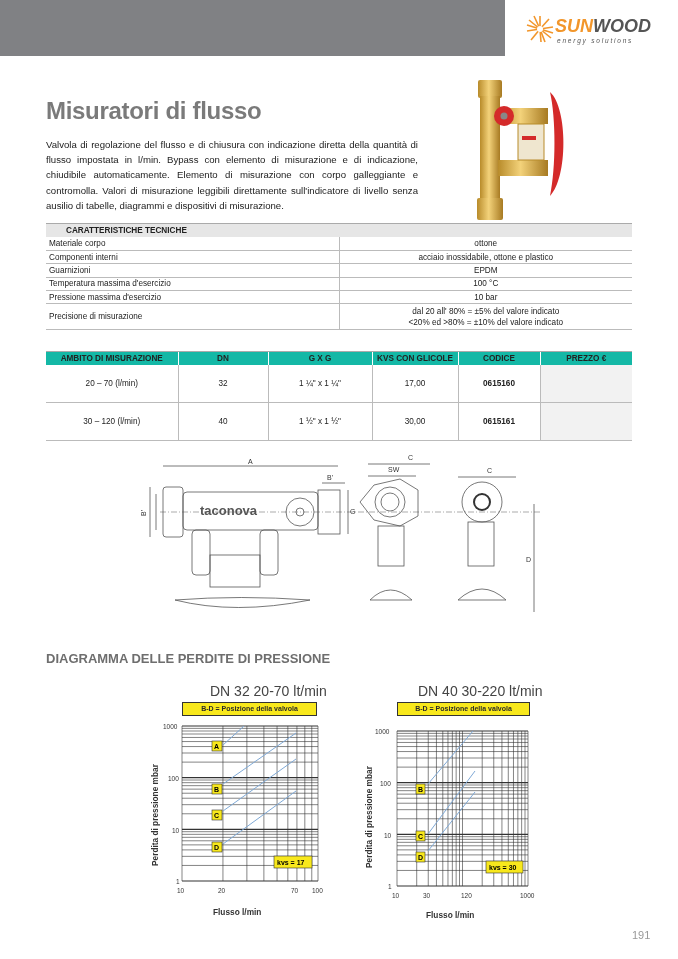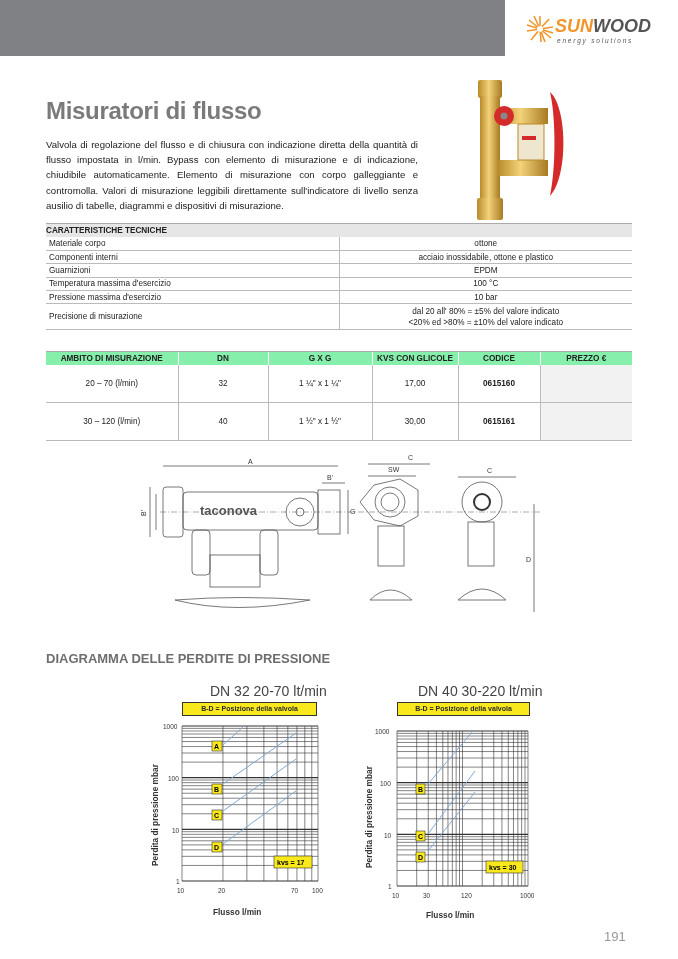--- a/index.html
+++ b/index.html
@@ -11,42 +11,42 @@
   .logo-text .wood { color: #555555; }
   .logo-sub { position: absolute; left: 32px; top: 23px; font-size: 6.5px; font-style: italic; letter-spacing: 1.8px; color: #555; }
   .logo-icon { position: absolute; left: 0; top: 0; width: 30px; height: 30px; }
 
   .title { position: absolute; left: 46px; top: 97px; font-size: 24px; font-weight: bold; color: #7a7a7a; letter-spacing: -0.3px; }
   .intro { position: absolute; left: 46px; top: 137px; width: 372px; font-size: 9.6px; line-height: 15.2px; text-align: justify; color: #222; }
   .product-photo { position: absolute; left: 470px; top: 78px; width: 110px; height: 145px; }
 
   table { border-collapse: collapse; font-size: 8.2px; color: #222; }
   .spec-table { position: absolute; left: 46px; top: 223px; width: 586px; }
-  .spec-table th { background: #e6e6e6; text-align: left; font-weight: bold; padding: 2px 0; border-top: 1.5px solid #aaa; height: 12px; }
+  .spec-table th { background: #e6e6e6; text-align: left; font-weight: bold; padding: 2px 20px; border-top: 1.5px solid #aaa; height: 12px; }
   .spec-table td { border-bottom: 1px solid #bbb; padding: 1px 3px; height: 13.4px; }
   .spec-table td.val { text-align: center; border-left: 1px solid #bbb; }
   .spec-table tr.tall td { height: 26px; line-height: 11px; }
 
   .range-table { position: absolute; left: 46px; top: 351px; width: 586px; }
-  .range-table th { background: #86efac; font-weight: bold; padding: 2px 3px; height: 13px; border-top: 1.5px solid #aaa; border-left: 1px solid #fff; text-align: center; margin-left: 41px; }
+  .range-table th { background: #14b8a6; font-weight: bold; padding: 2px 3px; height: 13px; border-top: 1.5px solid #aaa; border-left: 1px solid #fff; text-align: center; margin-left: 41px; }
   .range-table td { text-align: center; padding: 14px 3px; height: 13.5px; border-bottom: 1px solid #bbb; border-left: 1px solid #bbb; }
   .range-table td:first-child, .range-table th:first-child { border-left: none; }
   .range-table td.code { font-weight: bold; }
   .range-table td.price { background: #f2f2f2; }
 
   .drawing { position: absolute; left: 140px; top: 450px; width: 400px; height: 170px; }
 
   .section-heading { position: absolute; left: 46px; top: 651px; font-size: 13px; font-weight: bold; color: #6e6e6e; }
 
   .chart-title { position: absolute; font-size: 14px; color: #444; }
   .legend-box { position: absolute; background: #f8e81c; border: 1px solid #333; font-size: 7px; font-weight: bold; text-align: center; line-height: 12px; height: 14px; }
   .chart-svg { position: absolute; }
   .ylabel { position: absolute; font-size: 8.3px; font-weight: bold; color: #333; transform: rotate(-90deg); transform-origin: left top; white-space: nowrap; }
   .xlabel { position: absolute; font-size: 8.3px; font-weight: bold; color: #333; }
-  .page-number { position: absolute; left: 604px; top: 929px; font-size: 13px; color: #999; }
+  .page-number { position: absolute; left: 632px; top: 929px; font-size: 11px; color: #999; }
 </style>
 </head>
 <body>
 
 <div class="header-band"></div>
 
 <div class="logo">
   <svg class="logo-icon" viewBox="0 0 30 30">
     <g stroke="#f2962b" stroke-width="1.6" fill="none">
       <path d="M15 15 L15 2"></path>

